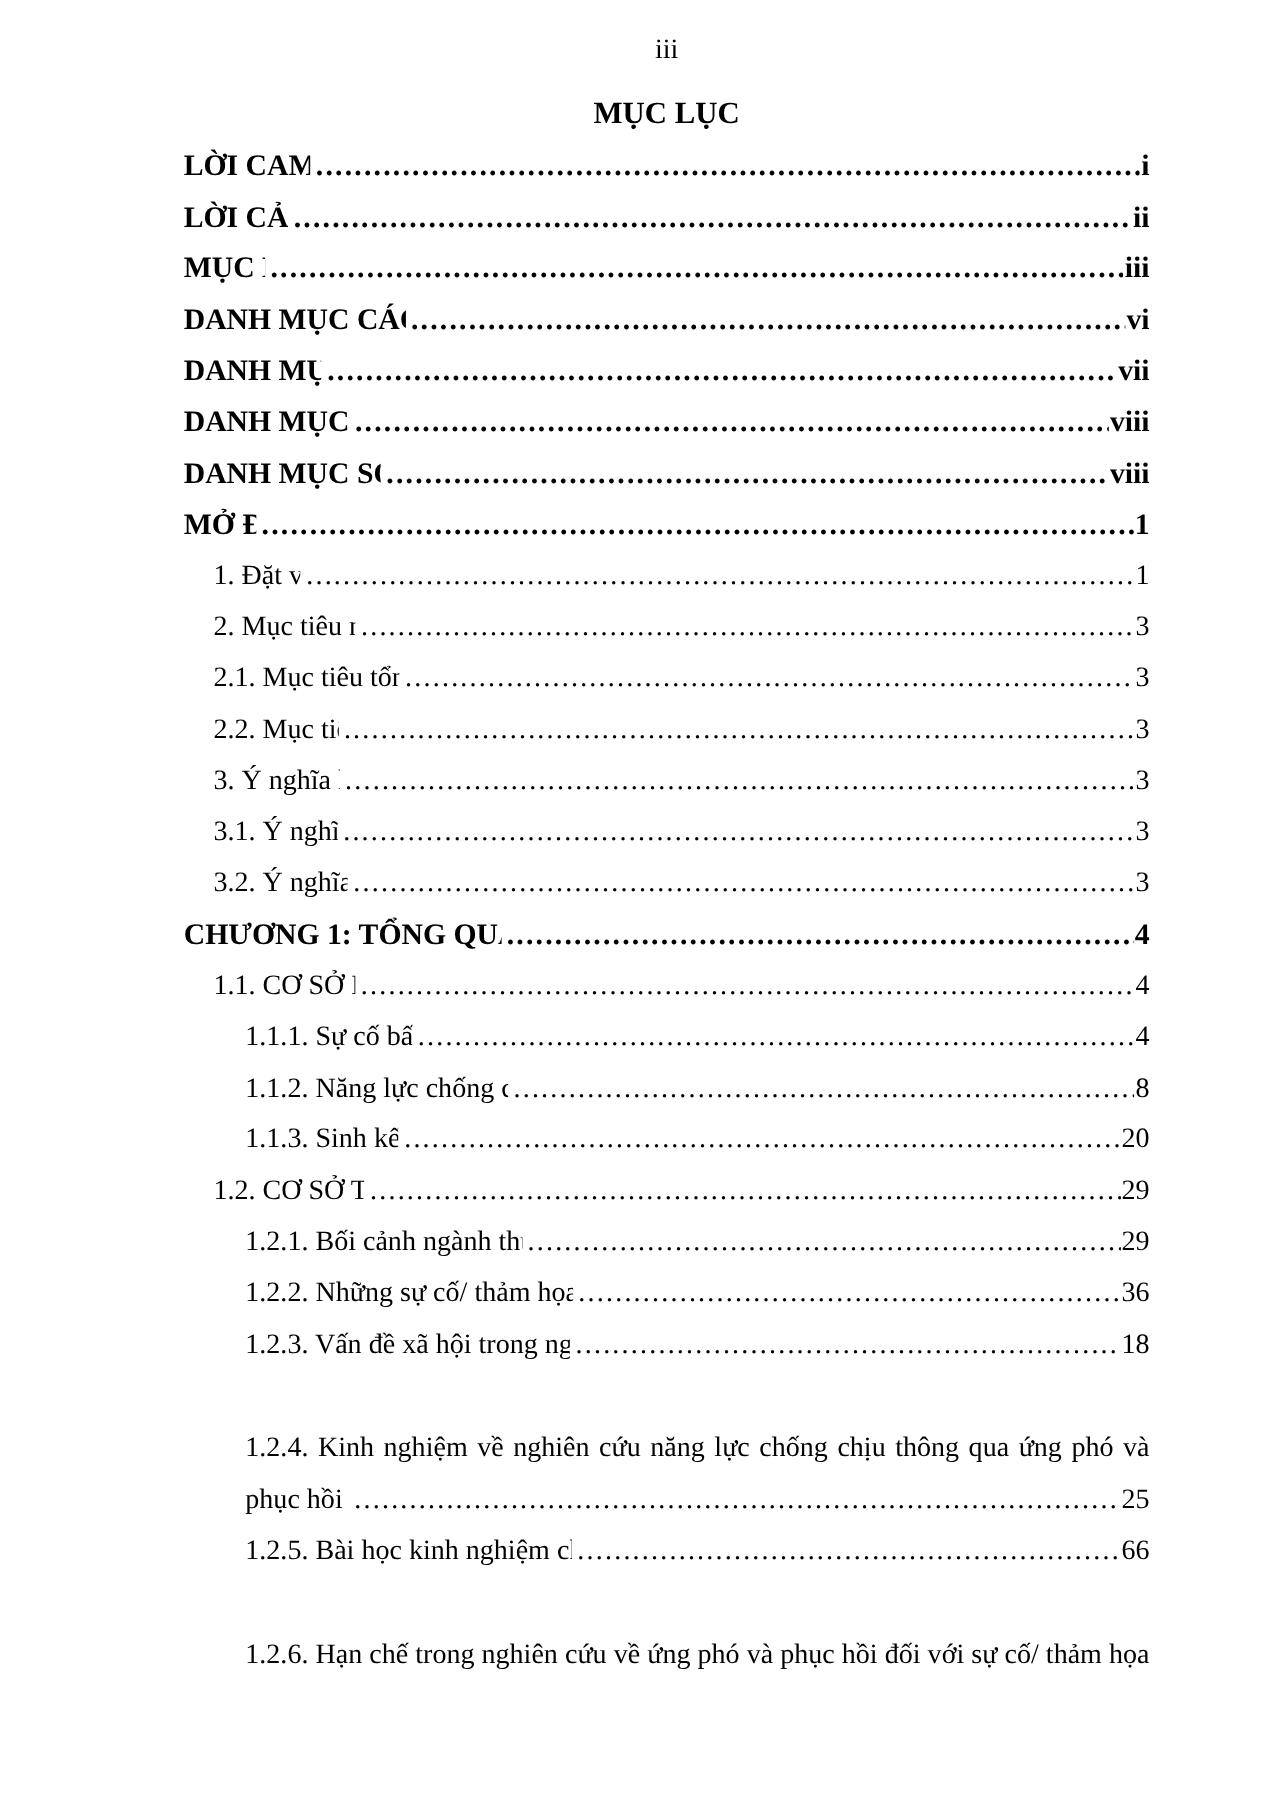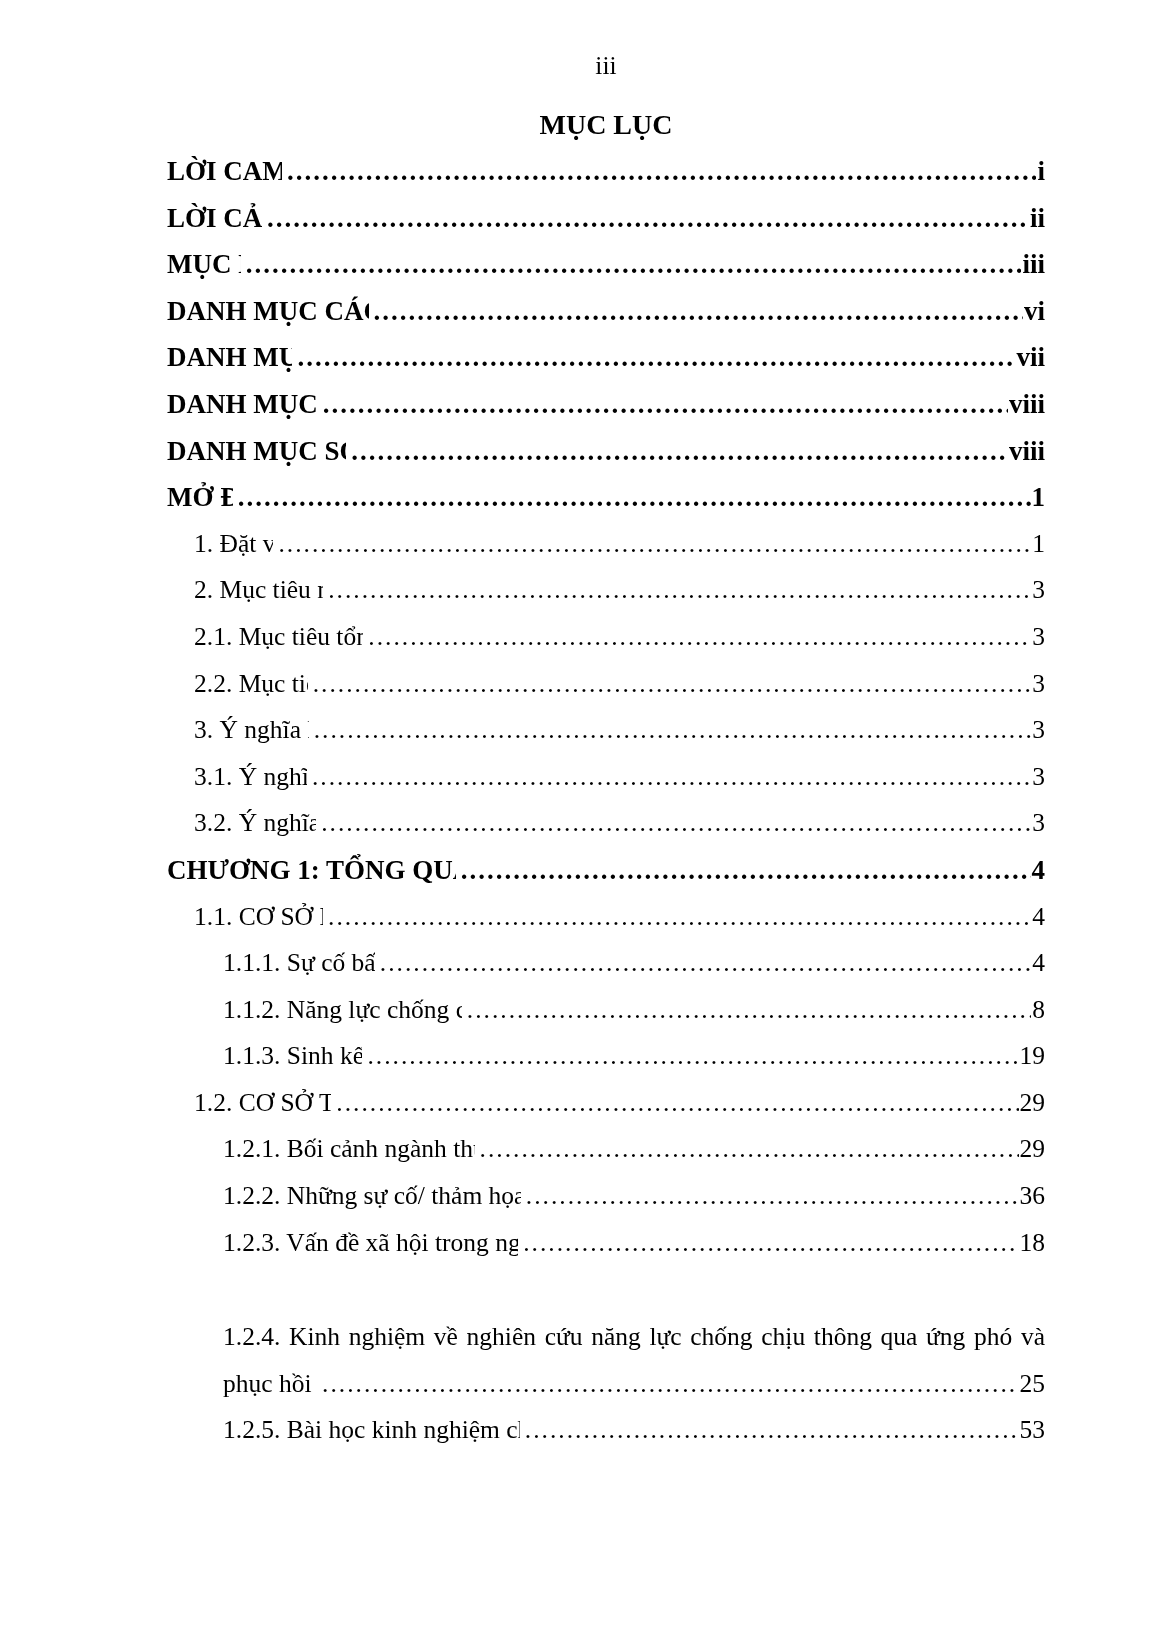--- a/index.html
+++ b/index.html
@@ -11,21 +11,21 @@
     width: 1158px;
     height: 1637px;
     font-family: "Liberation Serif", "DejaVu Serif", serif;
     color: #000000;
     overflow: hidden;
   }
   .sheet {
     box-sizing: border-box;
     width: 1158px;
     height: 1637px;
-    padding: 52px 113px 0 167px;
+    padding: 31px 113px 0 167px;
     background: #ffffff;
   }
   .pageno {
     text-align: center;
     font-size: 25.5px;
     line-height: 28px;
   }
   .doc-title {
     text-align: center;
     font-weight: bold;
@@ -180,21 +180,21 @@
         <span class="page-num">4</span>
       </div>
       <div class="row lvl2">
         <span class="label">1.1.2. Năng lực chống chịu xã hội (Social Resilience)</span>
         <span class="leader"></span>
         <span class="page-num">8</span>
       </div>
       <div class="row lvl2">
         <span class="label">1.1.3. Sinh kế (Livelihood)</span>
         <span class="leader"></span>
-        <span class="page-num">19</span>
+        <span class="page-num">20</span>
       </div>
       <div class="row lvl1">
         <span class="label">1.2. CƠ SỞ THỰC TIỄN</span>
         <span class="leader"></span>
         <span class="page-num">29</span>
       </div>
       <div class="row lvl2">
         <span class="label">1.2.1. Bối cảnh ngành thủy sản và cộng đồng thủy sản biển</span>
         <span class="leader"></span>
         <span class="page-num">29</span>
@@ -213,16 +213,19 @@
         <span class="label">1.2.4. Kinh nghiệm về nghiên cứu năng lực chống chịu thông qua ứng phó và</span>
       </div>
       <div class="row lvl2">
         <span class="label">phục hồi sinh kế.</span>
         <span class="leader"></span>
         <span class="page-num">25</span>
       </div>
       <div class="row lvl2">
         <span class="label">1.2.5. Bài học kinh nghiệm cho ứng phó và phục hồi thảm họa/ sự cố bất lợi</span>
         <span class="leader"></span>
-        <span class="page-num">53</span>
+        <span class="page-num">66</span>
+      </div>
+      <div class="row justified lvl2">
+        <span class="label">1.2.6. Hạn chế trong nghiên cứu về ứng phó và phục hồi đối với sự cố/ thảm họa</span>
       </div>
     </div>
 </div>
 
 </body></html>

